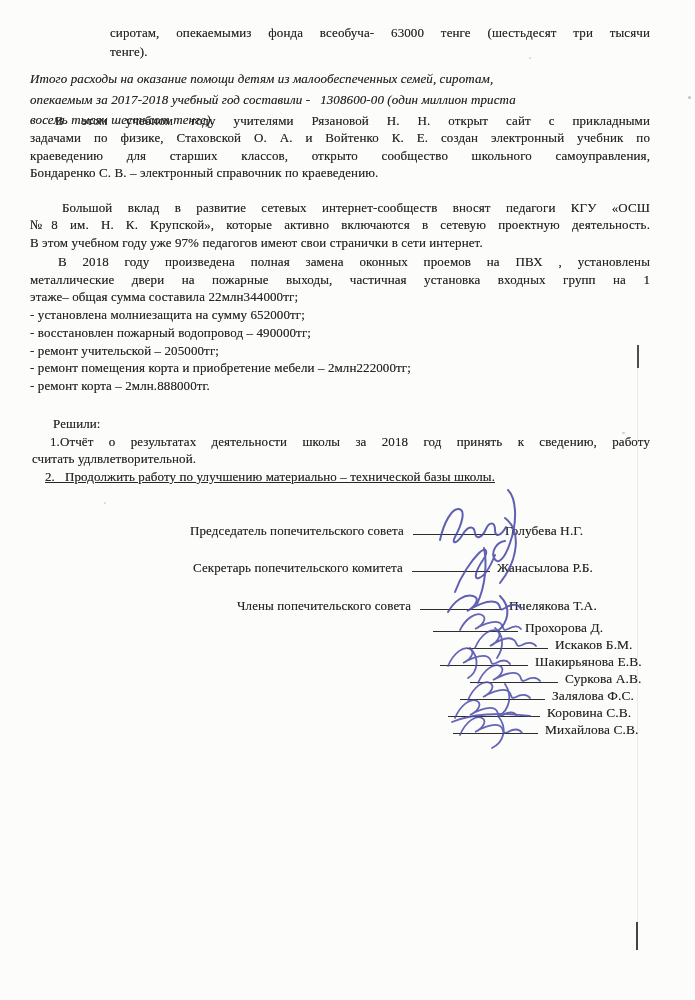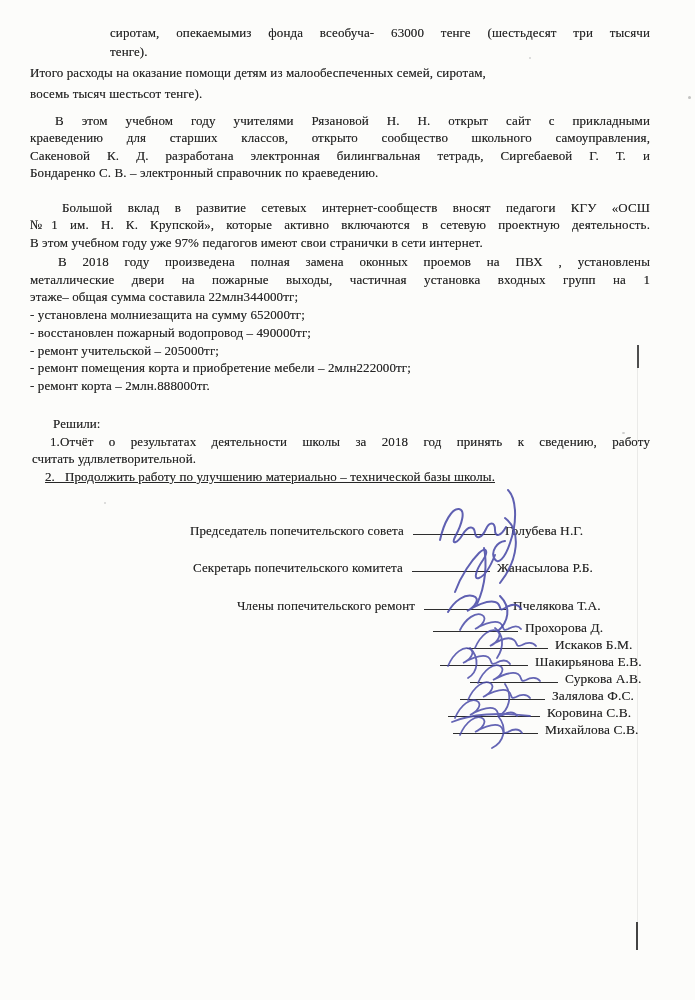--- a/index.html
+++ b/index.html
@@ -17,21 +17,21 @@
     font-size:13px;
     letter-spacing:0.1px;
     text-shadow:0 0 0.4px rgba(45,45,45,0.55);
   }
   .just{
     white-space:normal;
     text-align:justify;
     text-align-last:justify;
   }
   #blockA{top:23px;left:110px;width:540px;line-height:19px;}
-  #blockB{top:63px;left:30px;width:620px;line-height:20.5px;}
+  #blockB{top:69px;left:30px;width:620px;line-height:20.5px;font-style:italic;}
   #blockC{top:112px;left:30px;width:620px;line-height:17.4px;}
   #blockD{top:199px;left:30px;width:620px;line-height:17.4px;}
   #blockE{top:253px;left:30px;width:620px;line-height:17.7px;}
   #blockF{top:415px;left:30px;width:620px;line-height:17.6px;}
   .ind25{padding-left:25px;}
   .ind32{padding-left:32px;}
   .ind28{padding-left:28px;}
   .ind23{padding-left:23px;}
   .ind20{padding-left:20px;}
   .ind15{padding-left:15px;text-decoration:underline;}
@@ -66,33 +66,34 @@
 
 <div class="page">
 
   <div class="blk" id="blockA">
     <div class="line just">сиротам, опекаемымиз фонда всеобуча- 63000 тенге (шестьдесят три тысячи</div>
     <div class="line">тенге).</div>
   </div>
 
   <div class="blk" id="blockB">
     <div class="line">Итого расходы на оказание помощи детям из малообеспеченных семей, сиротам,</div>
+    <div class="line">опекаемым за 2017-2018 учебный год составили -   1308600-00 (один миллион триста</div>
     <div class="line">восемь тысяч шестьсот тенге).</div>
   </div>
 
   <div class="blk" id="blockC">
     <div class="line just ind25">В этом учебном году учителями Рязановой Н. Н. открыт сайт с прикладными</div>
+    <div class="line just">задачами по физике, Стаховской О. А. и Войтенко К. Е. создан электронный учебник по</div>
     <div class="line just">краеведению для старших классов, открыто сообщество школьного самоуправления,</div>
-    <div class="line just">Сакеновой К. Д. разработана электронная билингвальная тетрадь, Сиргебаевой Г. Т. и</div>
     <div class="line">Бондаренко С. В. – электронный справочник по краеведению.</div>
   </div>
 
   <div class="blk" id="blockD">
     <div class="line just ind32">Большой вклад в развитие сетевых интернет-сообществ вносят педагоги КГУ «ОСШ</div>
-    <div class="line just">№1 им. Н. К. Крупской», которые активно включаются в сетевую проектную деятельность.</div>
+    <div class="line just">№8 им. Н. К. Крупской», которые активно включаются в сетевую проектную деятельность.</div>
     <div class="line">В этом учебном году уже 97% педагогов имеют свои странички в сети интернет.</div>
   </div>
 
   <div class="blk" id="blockE">
     <div class="line just ind28">В 2018 году  произведена полная замена оконных проемов на ПВХ , установлены</div>
     <div class="line just">металлические двери на пожарные выходы, частичная  установка входных групп на 1</div>
     <div class="line">этаже– общая сумма составила 22млн344000тг;</div>
     <div class="line">- установлена молниезащита на сумму 652000тг;</div>
     <div class="line">- восстановлен пожарный водопровод – 490000тг;</div>
     <div class="line">- ремонт учительской – 205000тг;</div>
@@ -107,21 +108,21 @@
     <div class="line ind15">2.   Продолжить работу по улучшению материально – технической базы школы.</div>
   </div>
 
   <div class="sigrow" style="left:190px;top:521px;">
     <span class="slabel">Председатель попечительского совета</span><span class="sline" style="width:85px;"></span><span class="sname">Голубева Н.Г.</span>
   </div>
   <div class="sigrow" style="left:193px;top:558px;">
     <span class="slabel">Секретарь попечительского комитета</span><span class="sline" style="width:78px;"></span><span class="sname">Жанасылова Р.Б.</span>
   </div>
   <div class="sigrow" style="left:237px;top:596px;">
-    <span class="slabel">Члены попечительского ремонт</span><span class="sline" style="width:82px;"></span><span class="sname">Пчелякова Т.А.</span>
+    <span class="slabel">Члены попечительского совета</span><span class="sline" style="width:82px;"></span><span class="sname">Пчелякова Т.А.</span>
   </div>
 
   <div class="sigrow" style="left:467px;top:635px;">
     <span class="sline" style="width:81px;margin-left:0;"></span><span class="sname">Искаков Б.М.</span>
   </div>
   <div class="sigrow" style="left:433px;top:618px;">
     <span class="sline" style="width:85px;margin-left:0;"></span><span class="sname">Прохорова Д.</span>
   </div>
   <div class="sigrow" style="left:470px;top:669px;">
     <span class="sline" style="width:88px;margin-left:0;"></span><span class="sname">Суркова А.В.</span>

